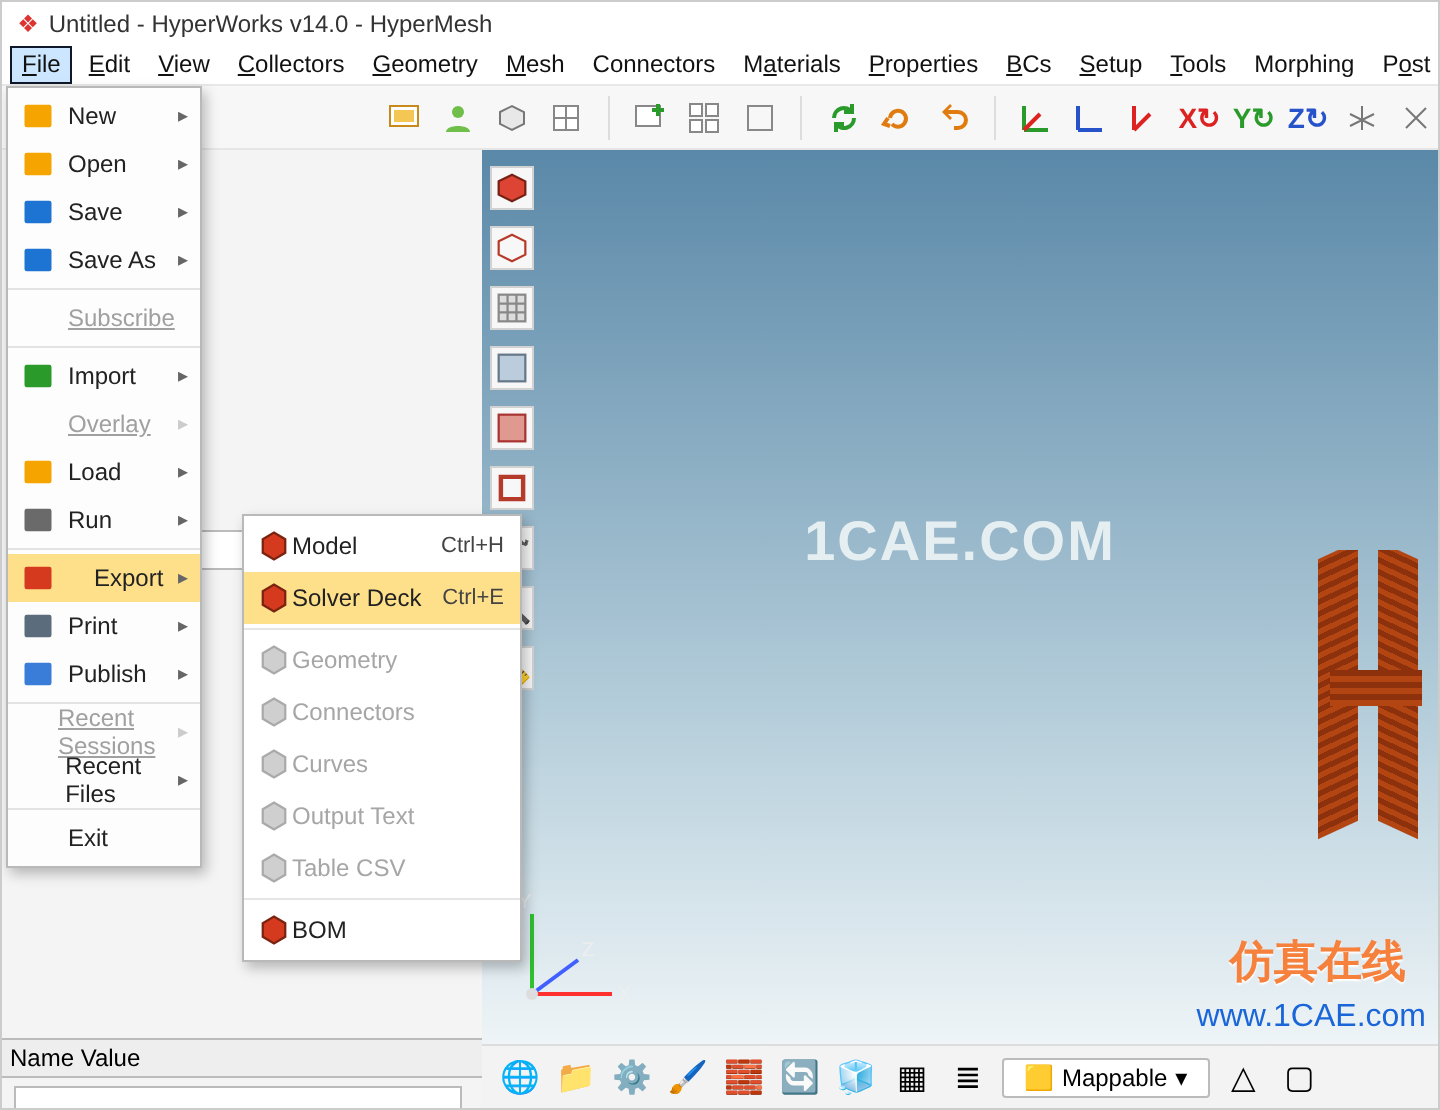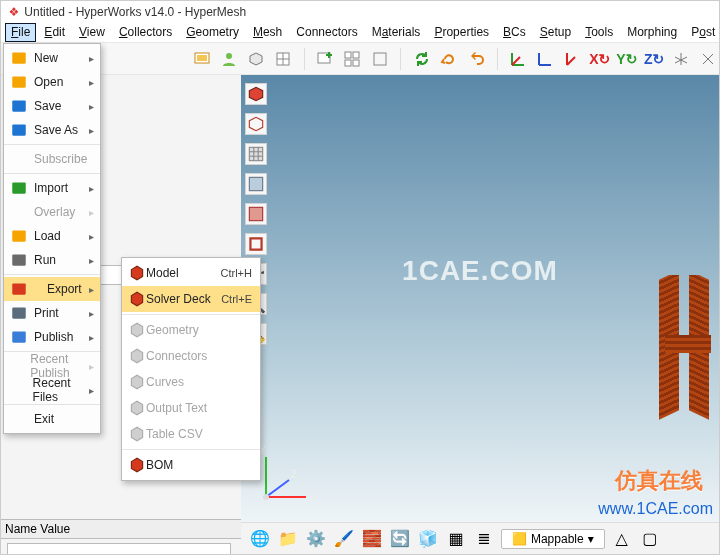--- a/index.html
+++ b/index.html
@@ -28,21 +28,21 @@
   .watermark1 { position:absolute; left:50%; top:180px; transform:translateX(-50%); color:#e5eef1; font-size:28px; font-weight:bold; letter-spacing:1px; white-space:nowrap;}
   .watermark2 { position:absolute; right:16px; bottom:26px; color:#f5813c; font-size:22px; font-weight:600; text-shadow:0 1px 1px #fff;}
   .footer-rt { position:absolute; right:6px; bottom:4px; font-size:16px; color:#1a66d9;}
   .axes { position:absolute; left:10px; bottom:10px; width:70px; height:70px;}
   .bottombar { position:absolute; left:240px; right:0; bottom:0; height:32px; background:#f3f3f3; border-top:1px solid #ddd; display:flex; align-items:center; gap:6px; padding:0 8px;}
   .bottombar .bic{width:22px;height:22px;display:flex;align-items:center;justify-content:center;}
   .bottombar .pill{ padding:2px 10px; border:1px solid #bbb; background:#fff; font-size:12px; border-radius:2px; display:flex;align-items:center;gap:4px;}
   
   .filemenu { position:absolute; left:2px; top:42px; width:98px; background:#fdfdfd; border:1px solid #b9b9b9; box-shadow:2px 3px 6px rgba(0,0,0,.25); z-index:50; padding:2px 0;}
   .filemenu .row{ display:flex; align-items:center; height:24px; font-size:12px; color:#222; padding:0 6px; gap:6px; position:relative;}
-  .filemenu .row.disabled{ color:#a0a0a0;}
+  .filemenu .row.disabled{ color:#a0a0a0;text-decoration:underline;}
   .filemenu .row .ico{ width:18px;height:18px; display:flex;align-items:center;justify-content:center;}
   .filemenu .row .arrow{ position:absolute; right:6px; font-size:10px; color:#666;}
   .filemenu .row.disabled .arrow{ color:#ccc;}
   .filemenu .row.hl{ background:#ffe08a;gap:19px;}
   .filemenu hr{ border:none; border-top:1px solid #e3e3e3; margin:2px 0;}
   
   .submenu { position:absolute; left:120px; top:256px; width:140px; background:#fff; border:1px solid #b9b9b9; box-shadow:2px 3px 6px rgba(0,0,0,.25); z-index:51; padding:2px 0;}
   .submenu .srow{ display:flex;align-items:center;height:26px;font-size:12px;color:#222;padding:0 6px;gap:0;position:relative;}
   .submenu .srow.disabled{ color:#a6a6a6;}
   .submenu .srow.hl{ background:#ffe08a;}
@@ -383,21 +383,21 @@
         <svg viewBox="0 0 16 16">
           <rect x="2" y="3" width="12" height="10" rx="1" fill="#3a7dd8"></rect>
         </svg>
       </span>
       <span>Publish</span>
       <span class="arrow">▸</span>
     </div>
     <hr>
     <div class="row disabled">
       <span class="ico"></span>
-      <span>Recent Publish</span>
+      <span>Recent Sessions</span>
       <span class="arrow">▸</span>
     </div>
     <div class="row">
       <span class="ico"></span>
       <span>Recent Files</span>
       <span class="arrow">▸</span>
     </div>
     <hr>
     <div class="row">
       <span class="ico"></span>

